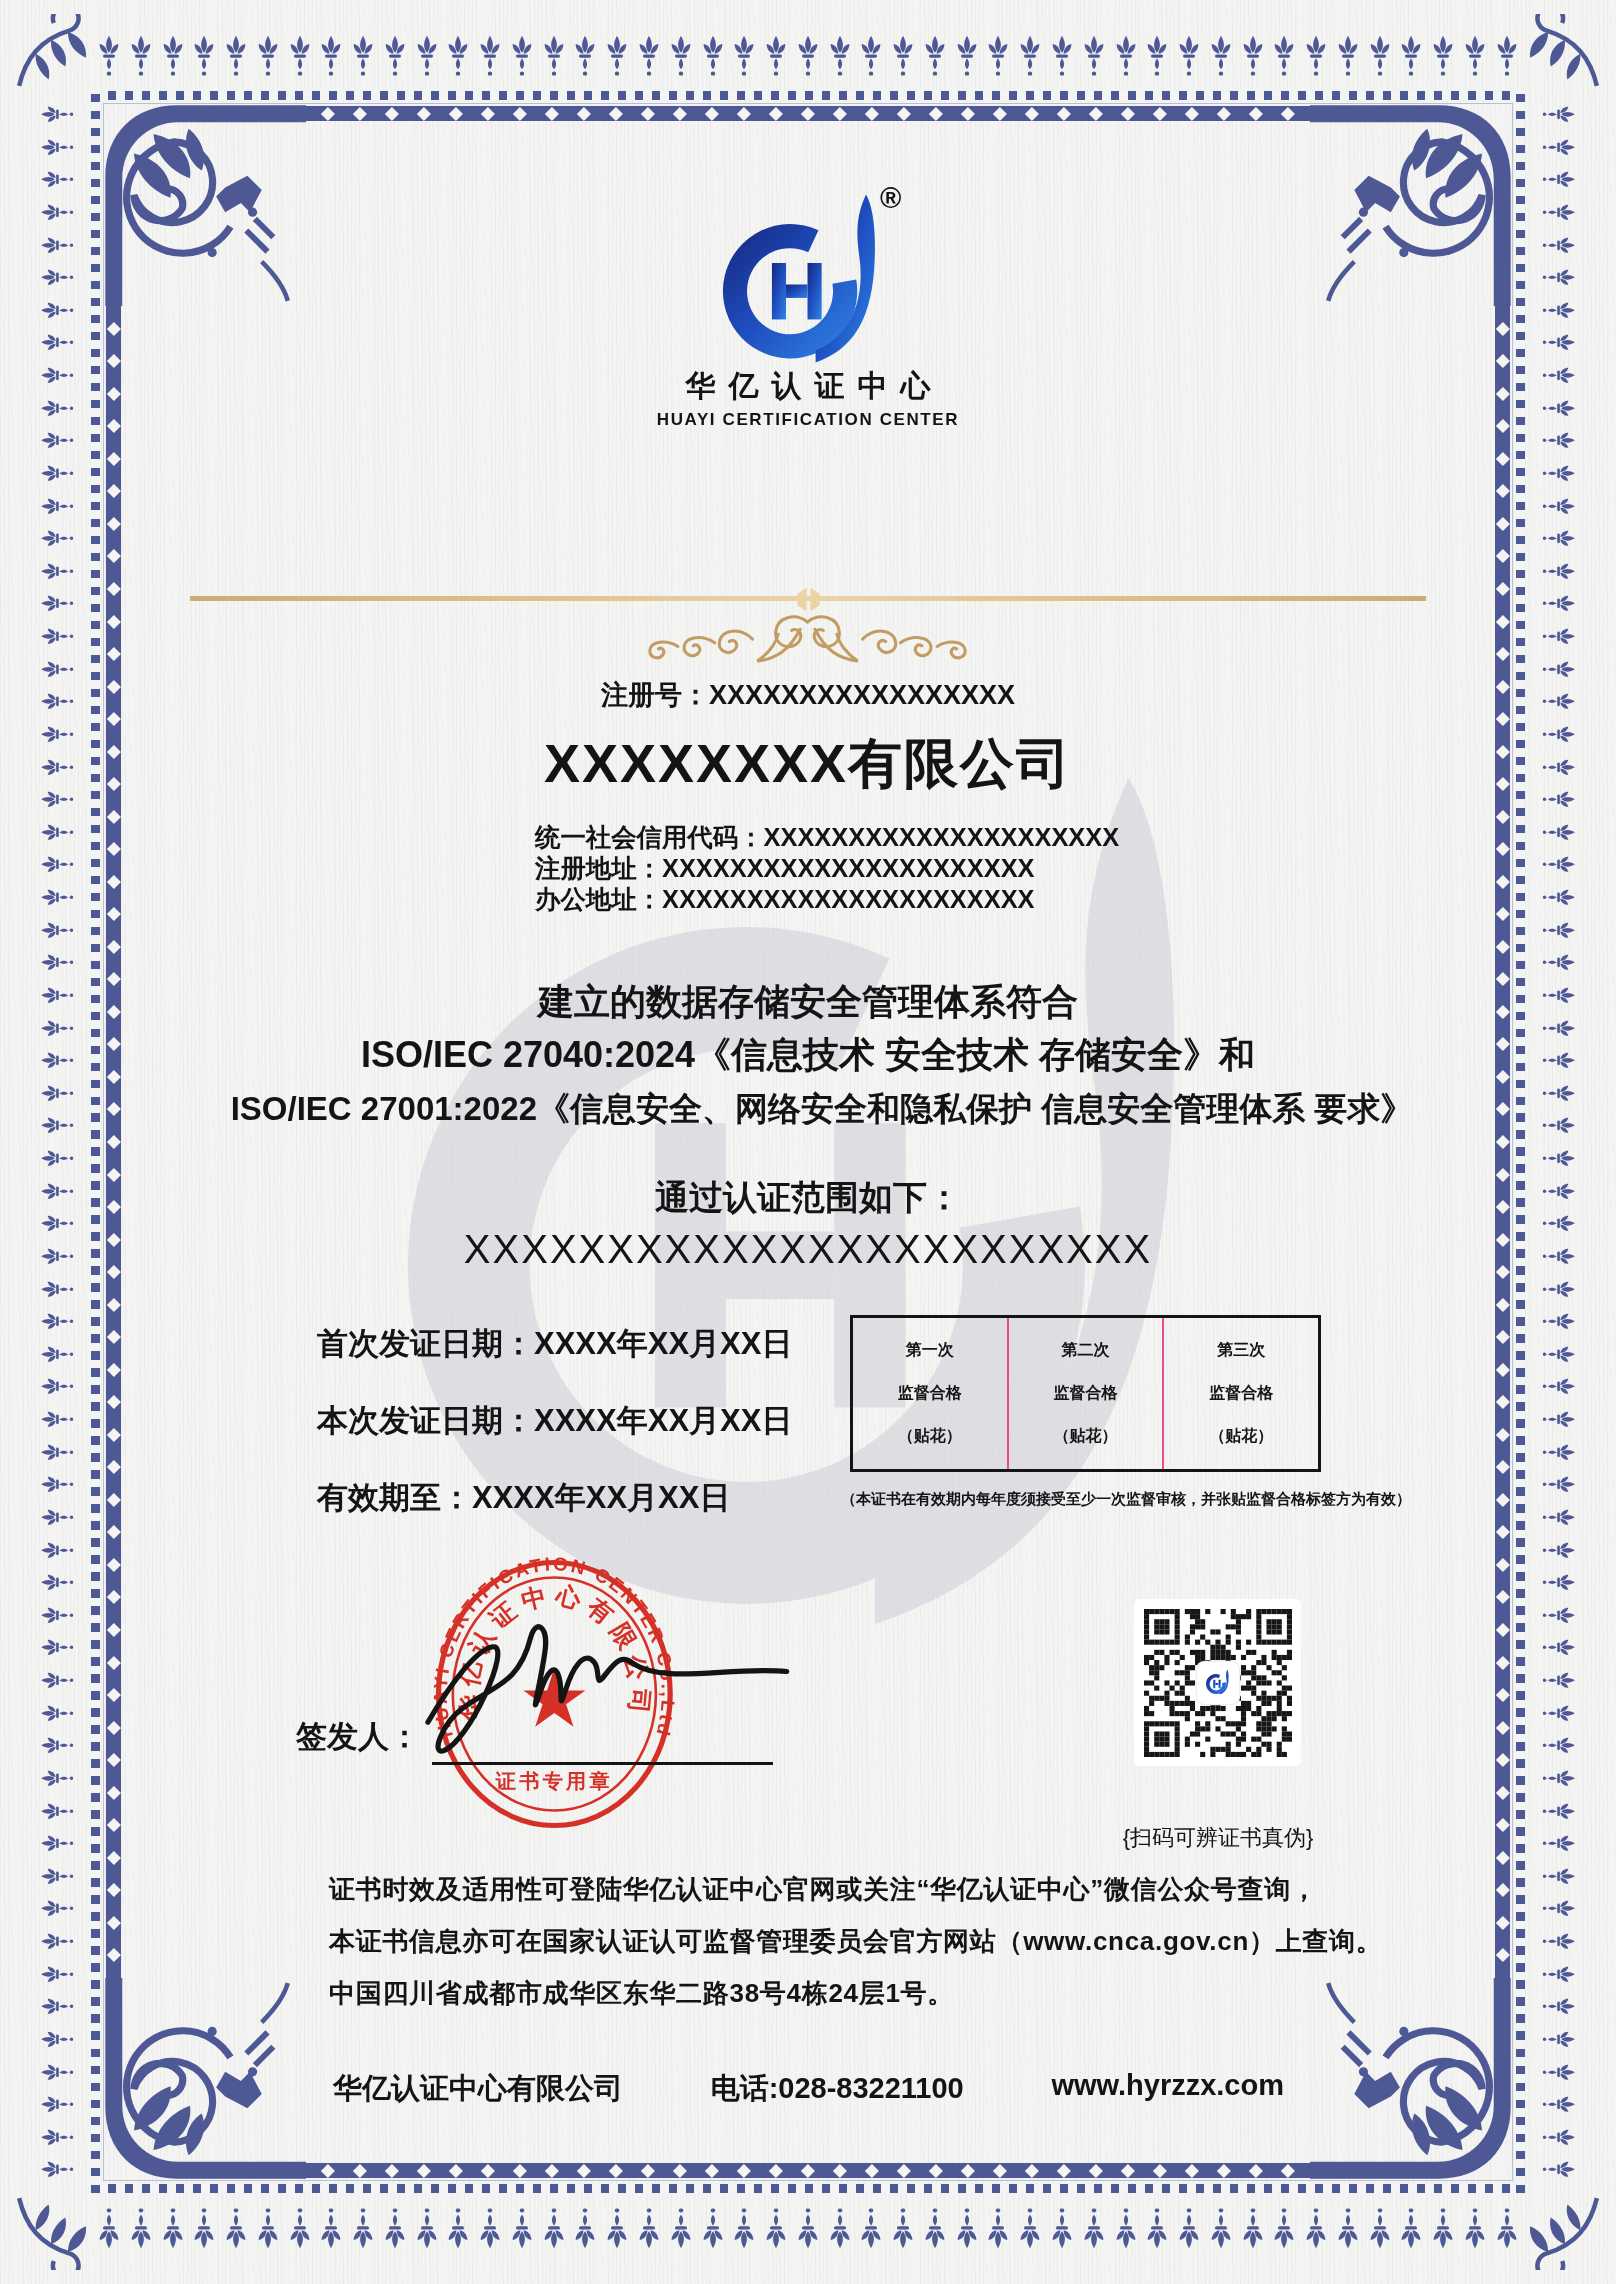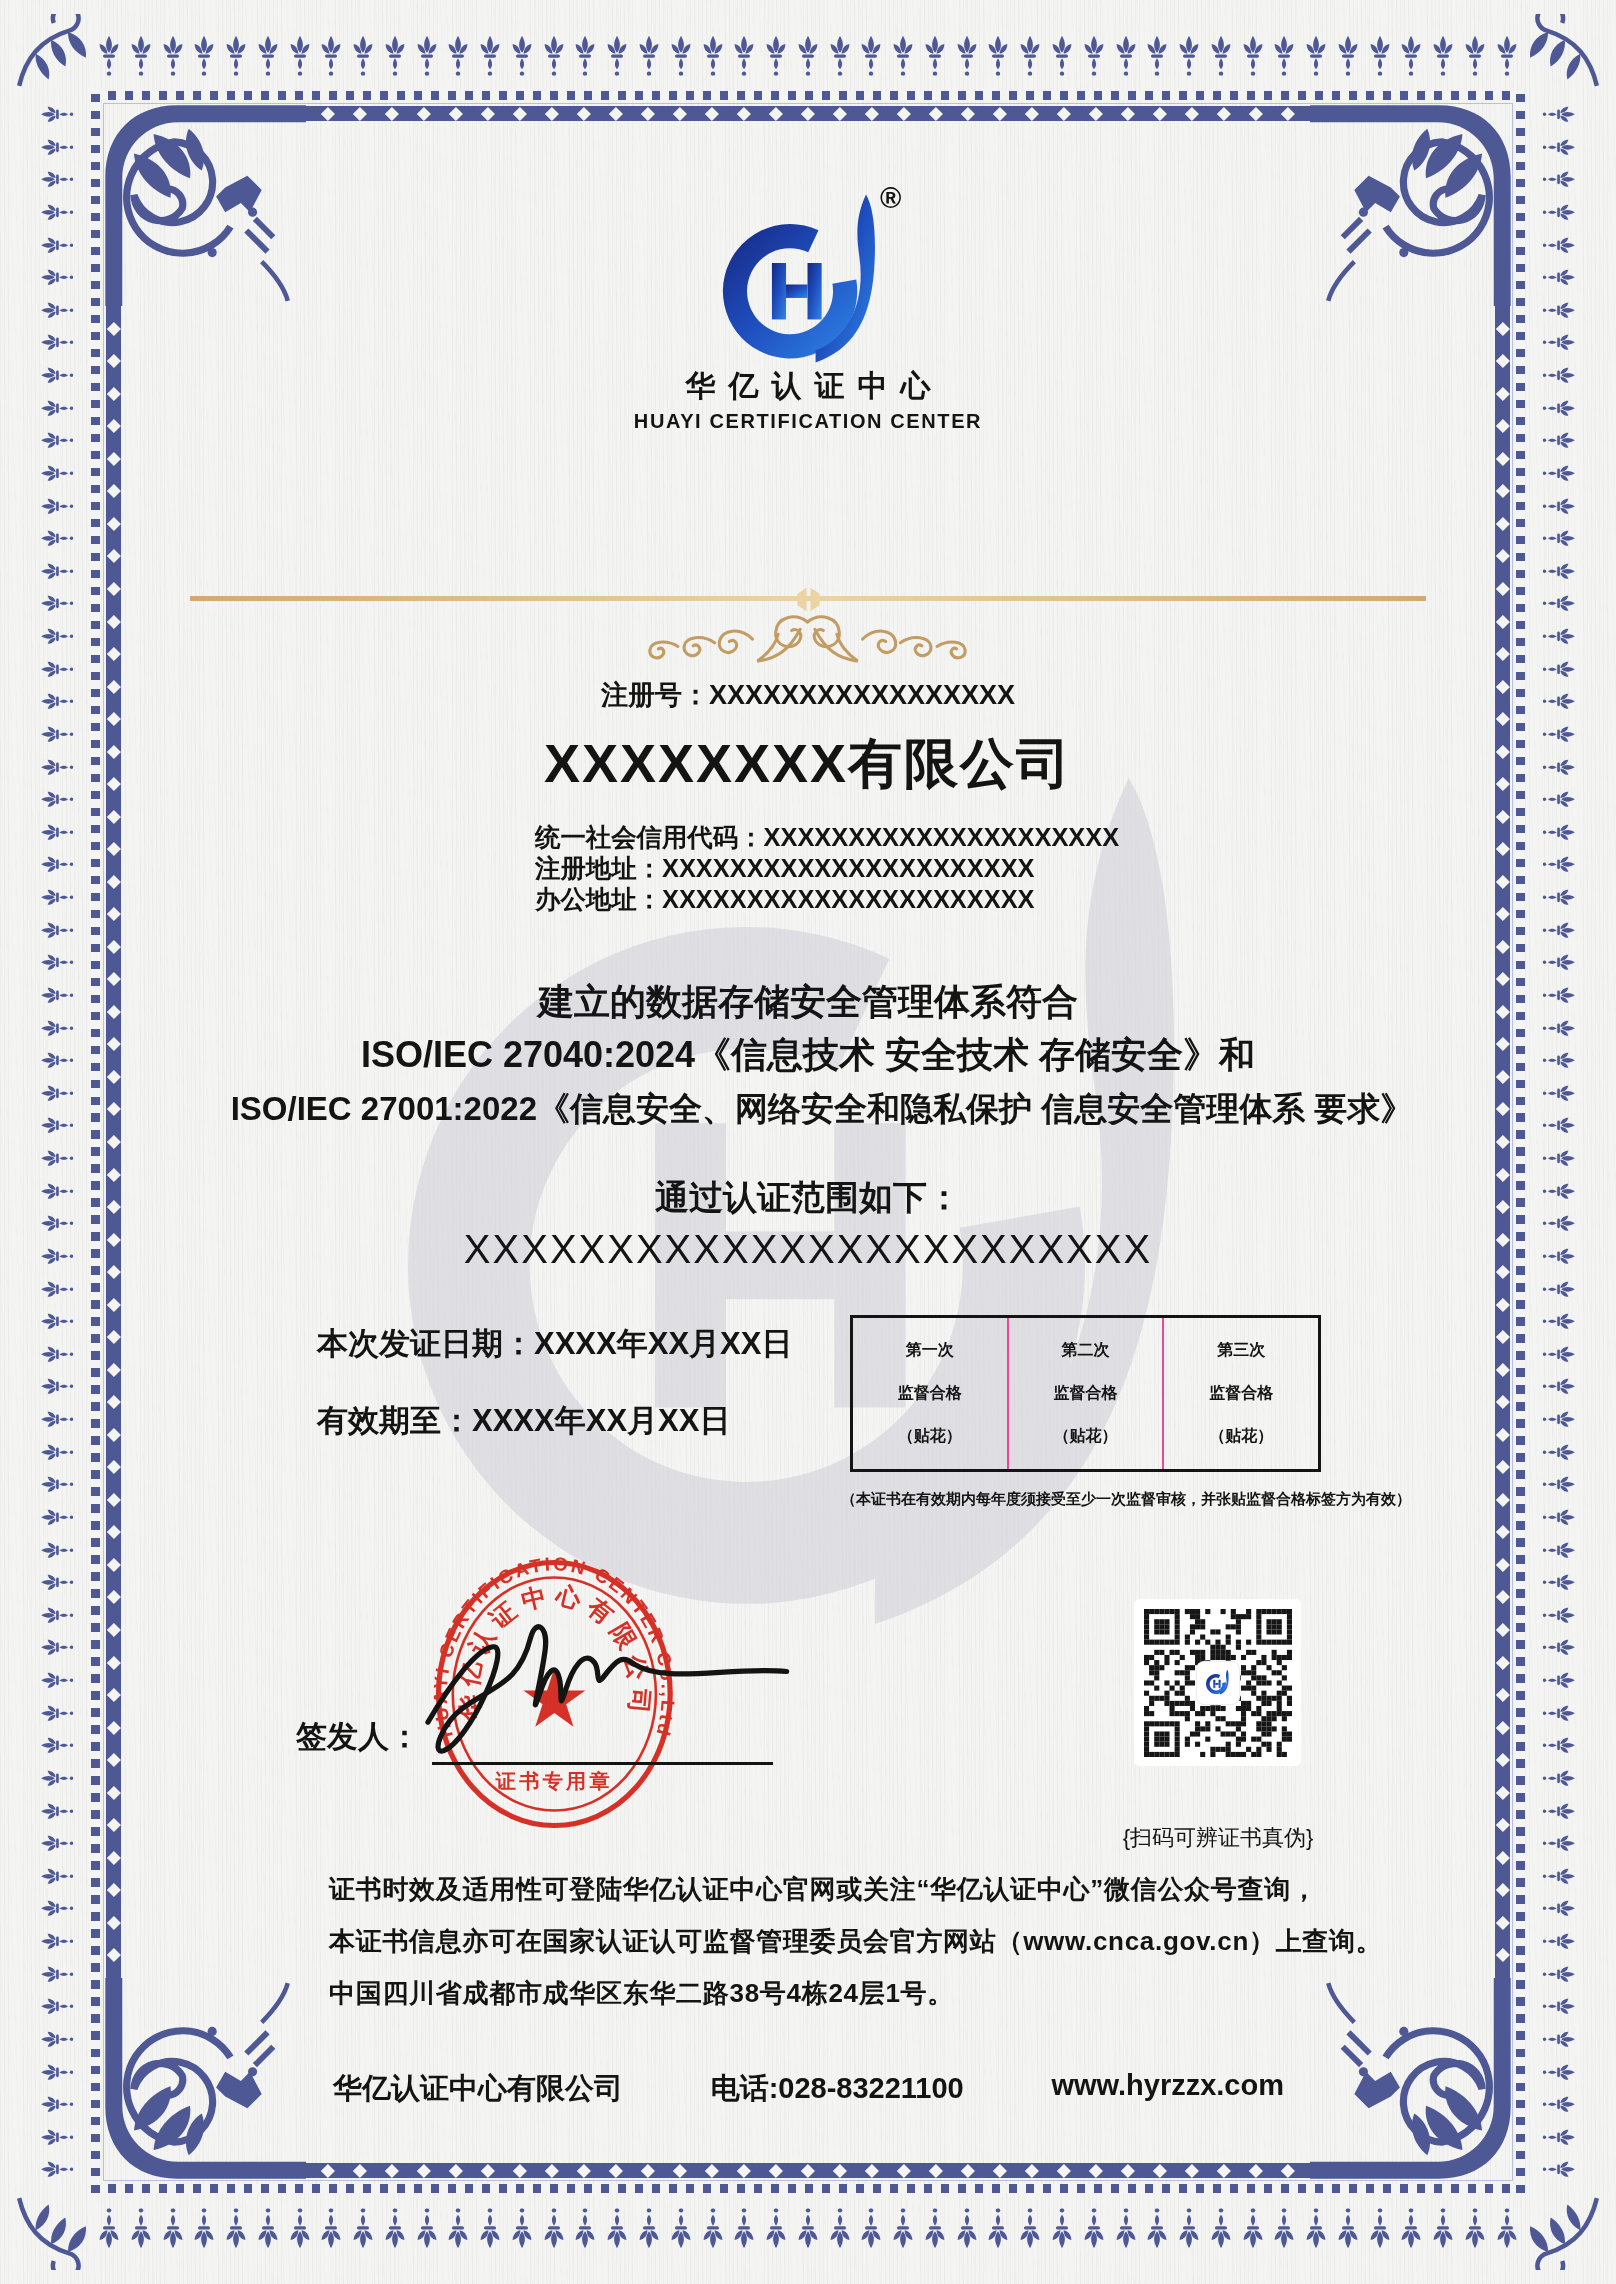--- a/index.html
+++ b/index.html
@@ -39,21 +39,21 @@
   .cornersvg{position:absolute;width:215px;height:215px;z-index:3;}
   .cleaf{position:absolute;width:77px;height:77px;z-index:3;}
 
   
   .watermark{position:absolute;left:306px;top:690px;width:1016px;height:1083px;z-index:1;opacity:.62;}
 
   
   .logo-svg{left:702px;top:177px;width:203px;height:215px;z-index:4;}
   .regmark{left:880px;top:182px;font-size:29px;font-weight:700;color:#111;z-index:5;}
   .brand-cn{top:366px;font-size:30px;font-weight:900;letter-spacing:13px;text-indent:13px;z-index:4;}
-  .brand-en{top:410px;font-size:20px;font-weight:700;letter-spacing:1.6px;z-index:4;}
+  .brand-en{top:410px;font-size:17px;font-weight:700;letter-spacing:1.6px;z-index:4;}
 
   .main-title{top:470px;font-size:88px;font-weight:900;letter-spacing:3.3px;z-index:4;}
   .goldline{left:190px;top:596px;width:1236px;height:5.2px;z-index:4;
     background:linear-gradient(90deg,#d0aa72 0%,#e9d2a4 48%,#e9d2a4 52%,#d0aa72 100%);}
   .bowtie{left:787px;top:585px;width:43px;height:29px;z-index:5;}
   .scrollwork{left:514px;top:611px;width:587px;height:55px;z-index:4;}
 
   .regline{top:677px;font-size:27px;font-weight:700;z-index:4;}
   .company{top:728px;font-size:54px;font-weight:900;letter-spacing:2px;z-index:4;}
 
@@ -1049,20 +1049,21 @@
   </div>
 
   <div class="abs ctr comp1">建立的数据存储安全管理体系符合</div>
   <div class="abs ctr comp2">ISO/IEC 27040:2024《信息技术 安全技术 存储安全》和</div>
   <div class="abs ctr comp3">ISO/IEC 27001:2022《信息安全、网络安全和隐私保护 信息安全管理体系 要求》</div>
 
   <div class="abs ctr scopehead">通过认证范围如下：</div>
   <div class="abs ctr scopeval">XXXXXXXXXXXXXXXXXXXXXXXX</div>
 
   <div class="abs dates">
+    <div class="daterow"><span>首次发证日期：</span><span>XXXX年XX月XX日</span></div>
     <div class="daterow"><span>本次发证日期：</span><span>XXXX年XX月XX日</span></div>
     <div class="daterow"><span>有效期至：</span><span>XXXX年XX月XX日</span></div>
   </div>
 
   <div class="abs suptable">
     <div class="supcell">
       <span>第一次</span>
       <span>监督合格</span>
       <span>（贴花）</span>
     </div>

